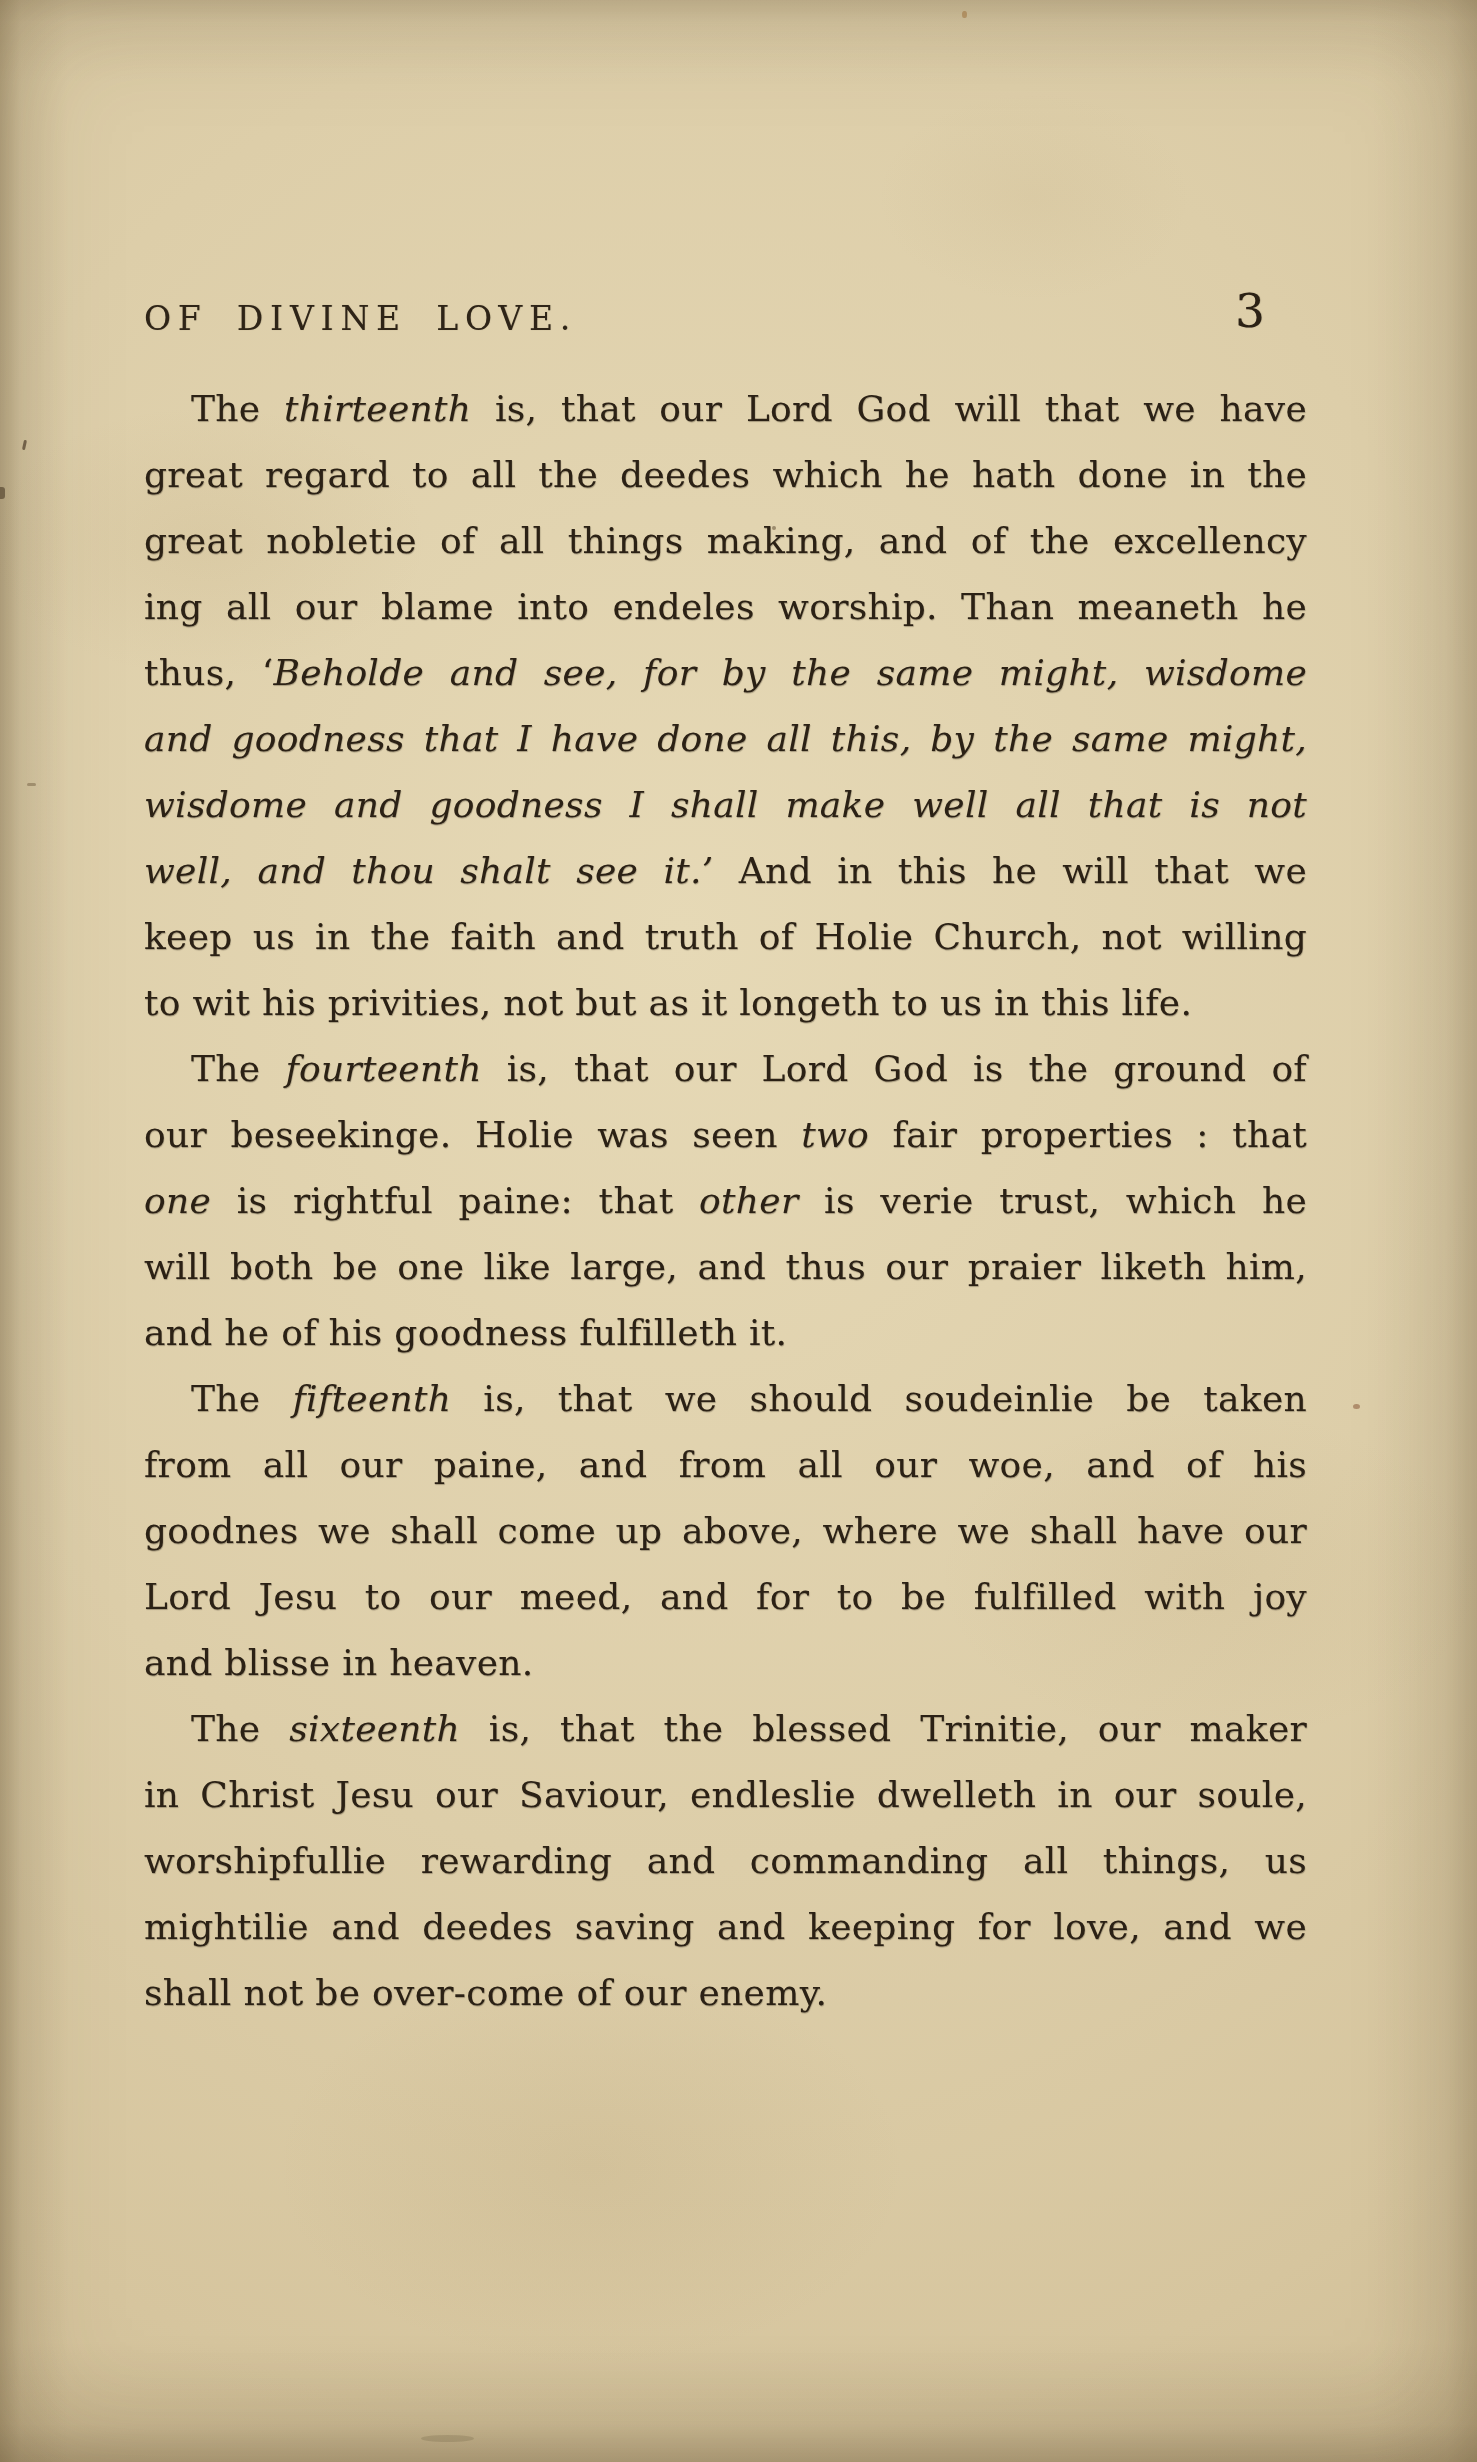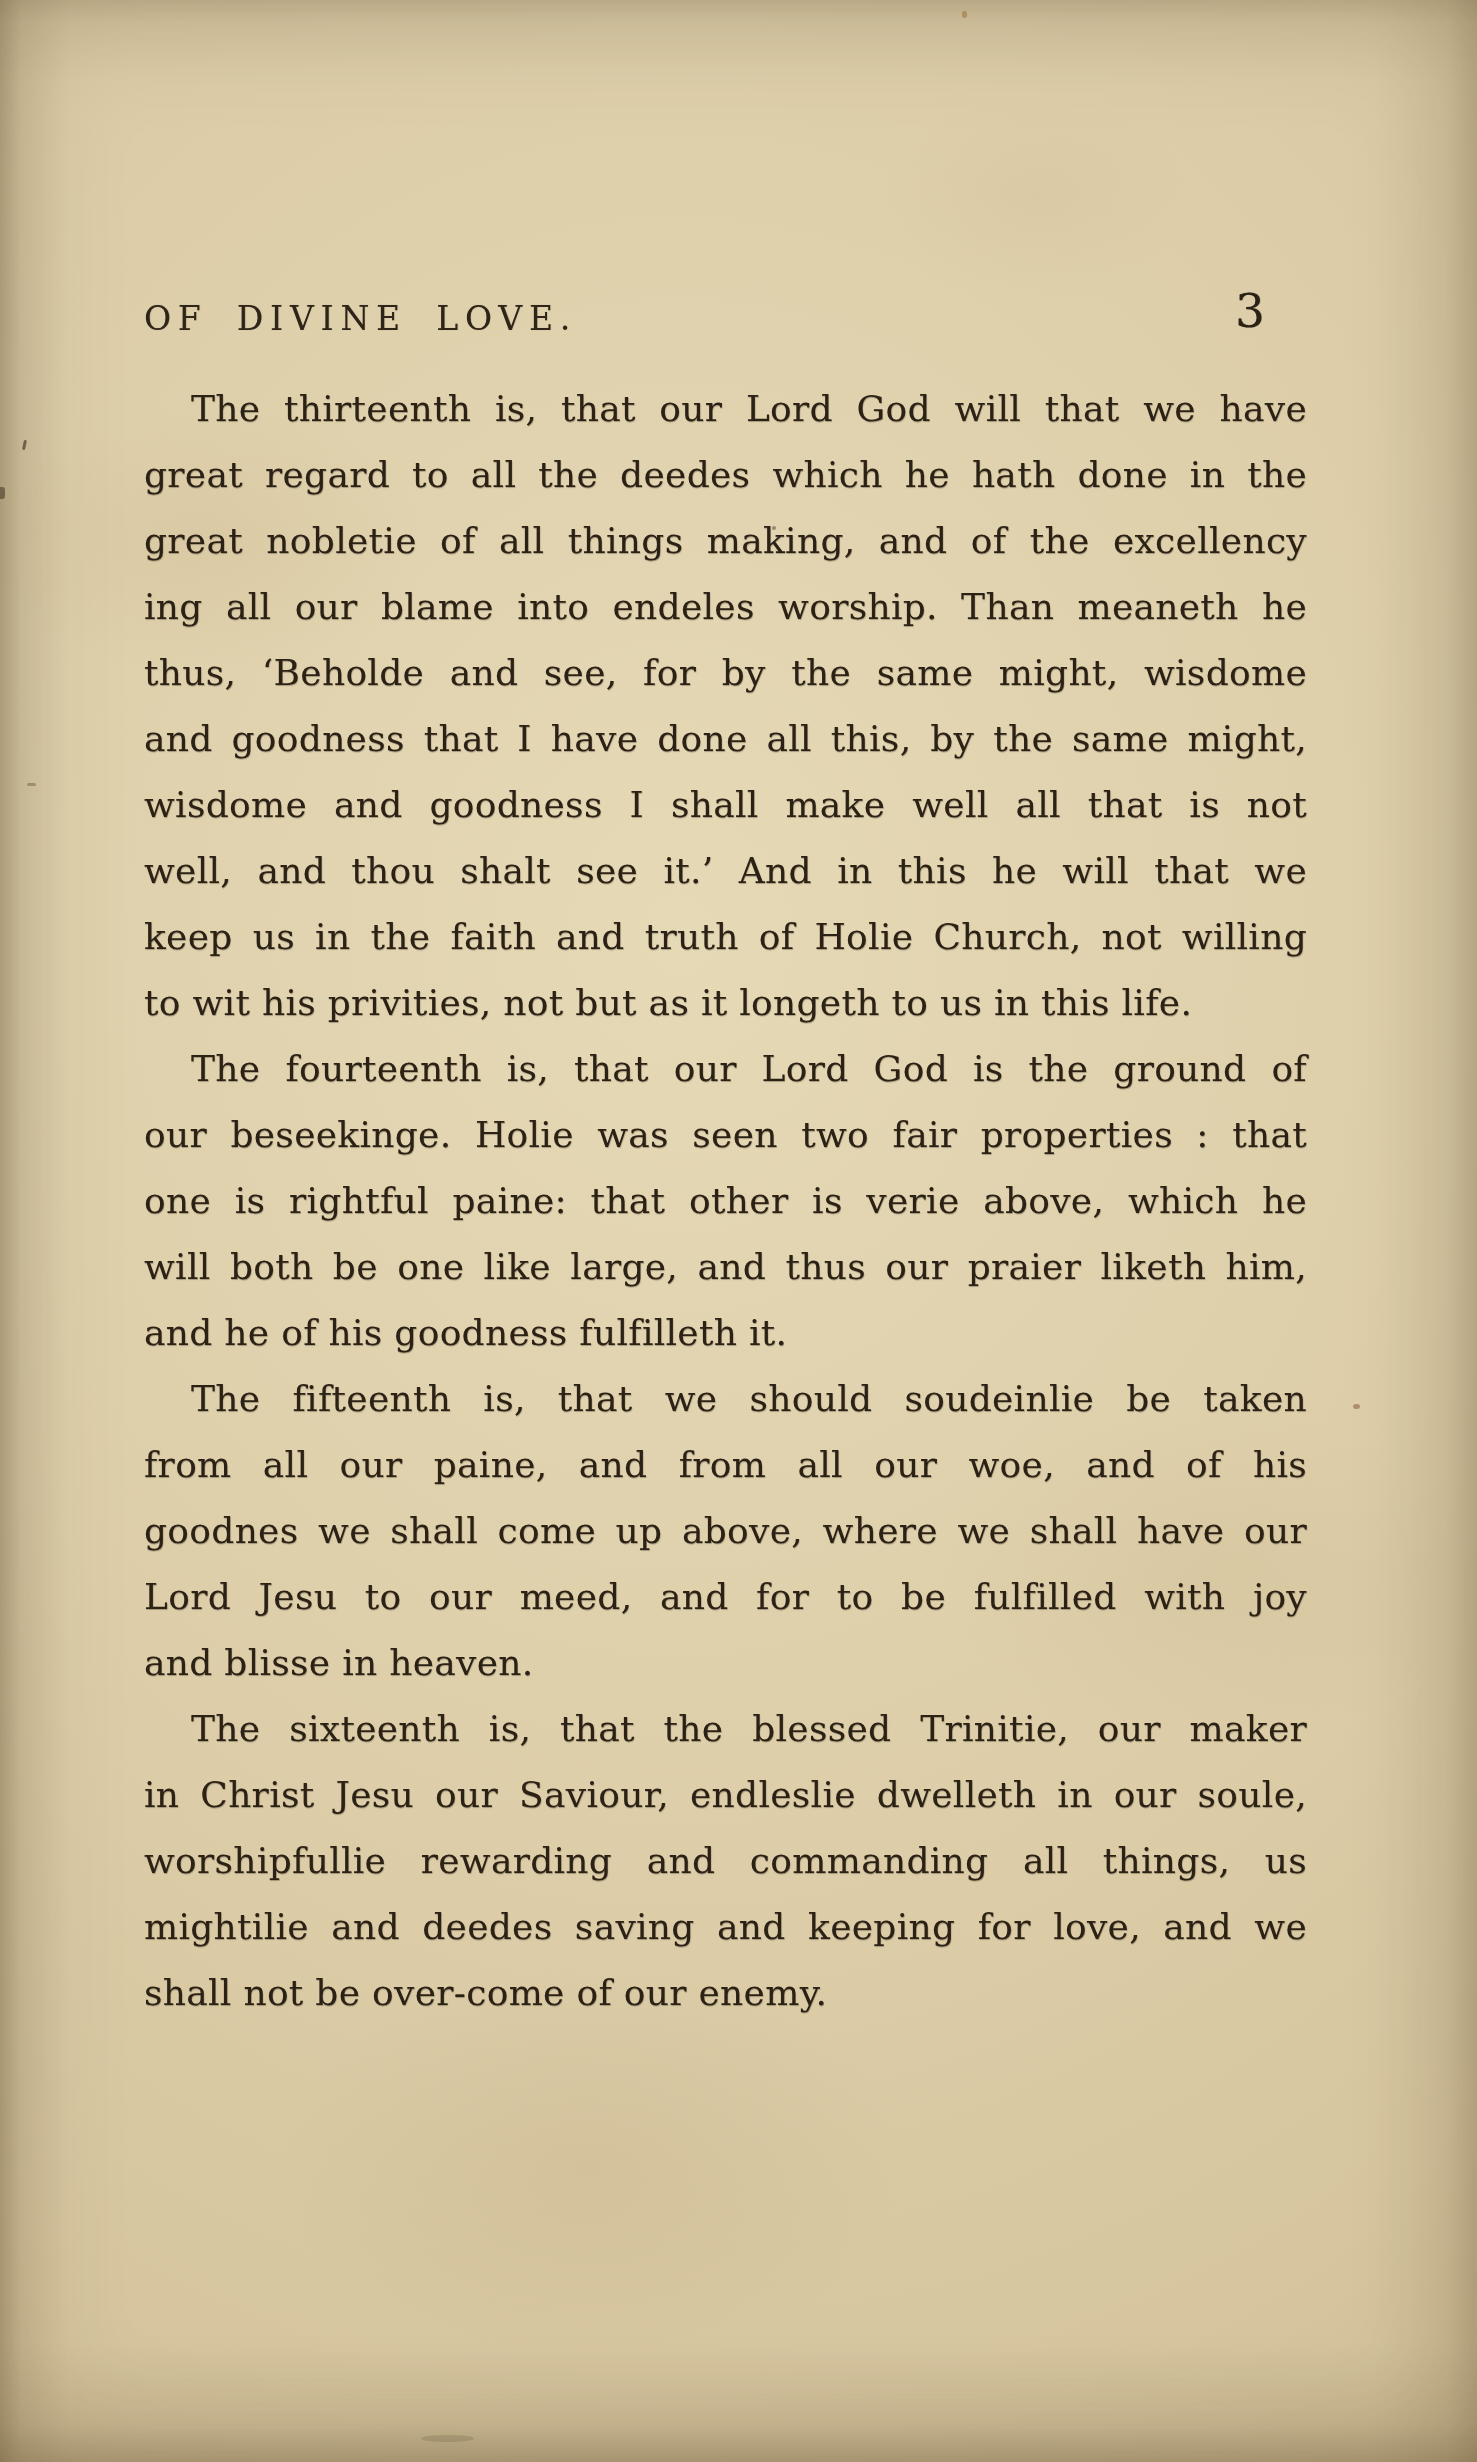--- a/index.html
+++ b/index.html
@@ -71,21 +71,21 @@
     font-size: 36px;
     letter-spacing: 0.3px;
     text-align: justify;
     text-align-last: justify;
     white-space: nowrap;
     color: #2b2115;
     text-shadow: 0.5px 0.5px 0.8px rgba(43,33,21,0.32);
   }
   .line.indent { text-indent: 47px; }
   .line.last   { text-align-last: left; }
-  .it { }
+  .it { font-style: italic; }
 
   
   .speck { position: absolute; pointer-events: none; }
   .sp1 { left: 22.5px;  top: 440px;  width: 3px;  height: 9.8px; background: #564430; border-radius: 1.5px; transform: rotate(12deg); opacity: .75; }
   .sp2 { left: 0px;   top: 487px;  width: 5.3px;  height: 12px; background: #4a3a26; border-radius: 0 3px 3px 0; opacity: .6; }
   .sp3 { left: 27px;  top: 783px; width: 9px; height: 3px;  background: #6a563a; border-radius: 1.5px; opacity: .45; }
   .sp4 { left: 1353px;top: 1404px; width: 6.8px;  height: 5.3px;  background: #8a5a3a; border-radius: 50%; opacity: .55; }
   .sp5 { left: 772px;top: 526px;  width: 3.8px;  height: 3.8px;  background: #55432c; border-radius: 50%; opacity: .5; }
   .sp6 { left: 421px; top: 2435px; width: 53px; height: 6.8px;  background: rgba(80,64,38,0.18); border-radius: 50%; }
   .sp7 { left: 962px;top: 10.5px;   width: 4.5px;  height: 7.5px; background: #9a6a34; border-radius: 50%; opacity: .5; }
@@ -108,21 +108,21 @@
         <div class="line"><span>thus, ‘</span><span class="it">Beholde and see, for by the same might, wisdome</span></div>
         <div class="line"><span class="it">and goodness that I have done all this, by the same might,</span></div>
         <div class="line"><span class="it">wisdome and goodness I shall make well all that is not</span></div>
         <div class="line"><span class="it">well, and thou shalt see it.’</span><span> And in this he will that we</span></div>
         <div class="line"><span>keep us in the faith and truth of Holie Church, not willing</span></div>
         <div class="line last"><span>to wit his privities, not but as it longeth to us in this life.</span></div>
       </div>
       <div class="para">
         <div class="line indent"><span>The </span><span class="it">fourteenth</span><span> is, that our Lord God is the ground of</span></div>
         <div class="line"><span>our beseekinge. Holie was seen </span><span class="it">two</span><span> fair properties : that</span></div>
-        <div class="line"><span class="it">one</span><span> is rightful paine: that </span><span class="it">other</span><span> is verie above, which he</span></div>
+        <div class="line"><span class="it">one</span><span> is rightful paine: that </span><span class="it">other</span><span> is verie trust, which he</span></div>
         <div class="line"><span>will both be one like large, and thus our praier liketh him,</span></div>
         <div class="line last"><span>and he of his goodness fulfilleth it.</span></div>
       </div>
       <div class="para">
         <div class="line indent"><span>The </span><span class="it">fifteenth</span><span> is, that we should soudeinlie be taken</span></div>
         <div class="line"><span>from all our paine, and from all our woe, and of his</span></div>
         <div class="line"><span>goodnes we shall come up above, where we shall have our</span></div>
         <div class="line"><span>Lord Jesu to our meed, and for to be fulfilled with joy</span></div>
         <div class="line last"><span>and blisse in heaven.</span></div>
       </div>

